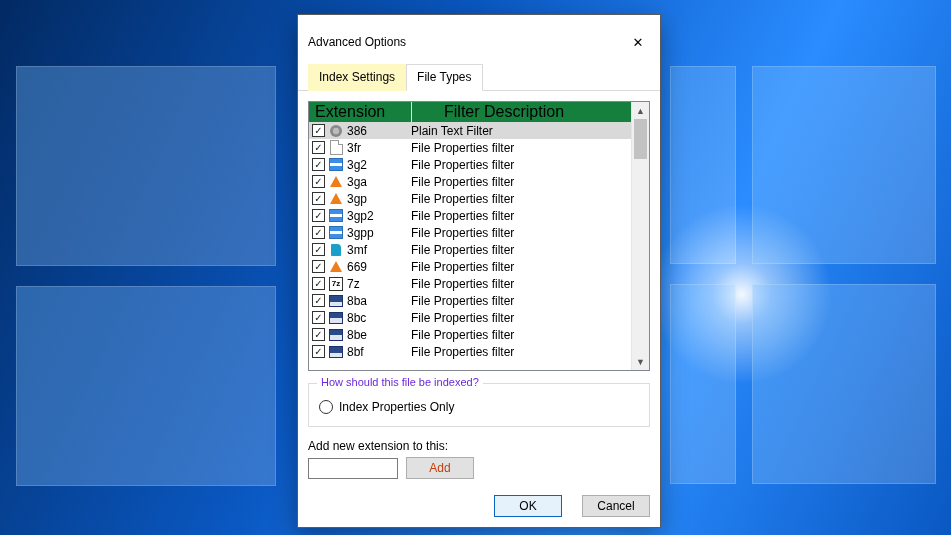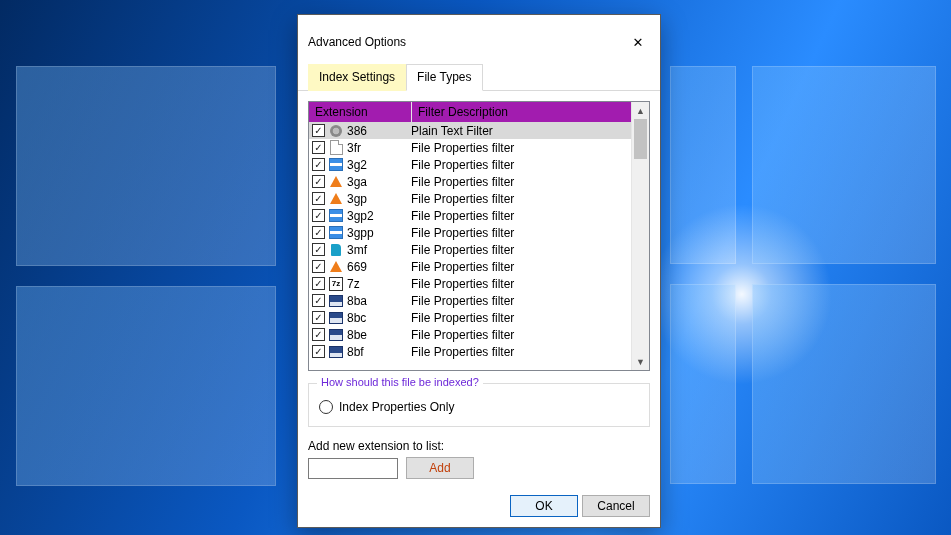--- a/index.html
+++ b/index.html
@@ -95,23 +95,24 @@
   .list-inner {
     flex: 1;
     overflow: hidden;
     position: relative;
   }
   .list-header {
     display: flex;
     height: 20px;
     align-items: center;
     border-bottom: 1px solid #e5e5e5;
-    font-size: 12px;
+    font-size: 16px;
     color:#000;
-    background:#a21caf;
+    background:#15803d;
+    gap:26px;
   }
   .col-ext {
     width: 96px;
     padding-left: 6px;
     border-right: 1px solid #e5e5e5;
     height:100%;
     display:flex;
     align-items:center;
   }
   .col-desc {
@@ -215,21 +216,21 @@
     background:#e1e1e1;
     display:flex;align-items:center;justify-content:center;
     padding:0 8px;
     box-sizing:border-box;
   }
   .btn.disabled{color:#c2410c;}
   .btn.primary{border:1px solid #0a64c2;background:#e5f1fb;}
   .footer{
     display:flex;
     justify-content:flex-end;
-    gap:4px;
+    gap:20px;
     padding:10px;
   }
 </style>
 </head>
 <body>
 
 <div class="desktop">
 
   <div class="pane" style="left:16px; top:66px; width:260px; height:200px;"></div>
   <div class="pane" style="left:16px; top:286px; width:260px; height:200px;"></div>
@@ -390,21 +391,21 @@
       </div>
 
       <div class="group">
         <span class="group-title">How should this file be indexed?</span>
         <div class="radio-row">
           <span class="radio" id="r1"></span>
           <span>Index Properties Only</span>
         </div>
       </div>
 
-      <div class="addext-label">Add new extension to list:</div>
+      <div class="addext-label">Add new extension to this:</div>
       <div class="addext-row">
         <input type="text" value="" style="">
         <div class="btn disabled">
           <span>Add</span>
         </div>
       </div>
 
     </div>
 
     <div class="footer">

